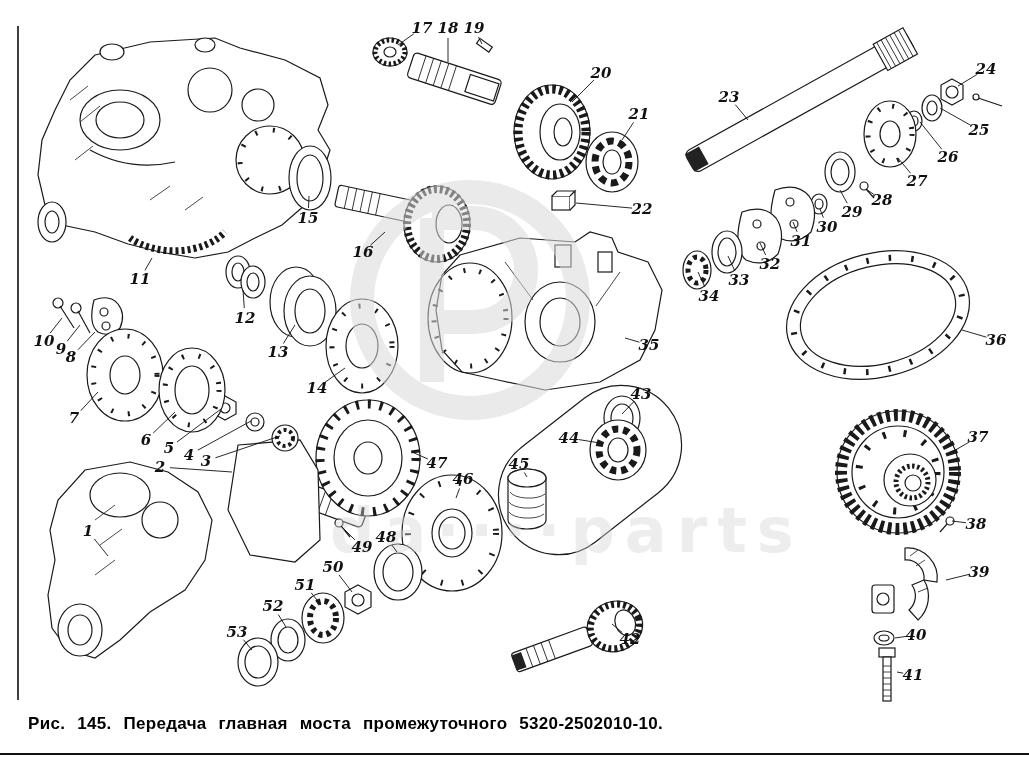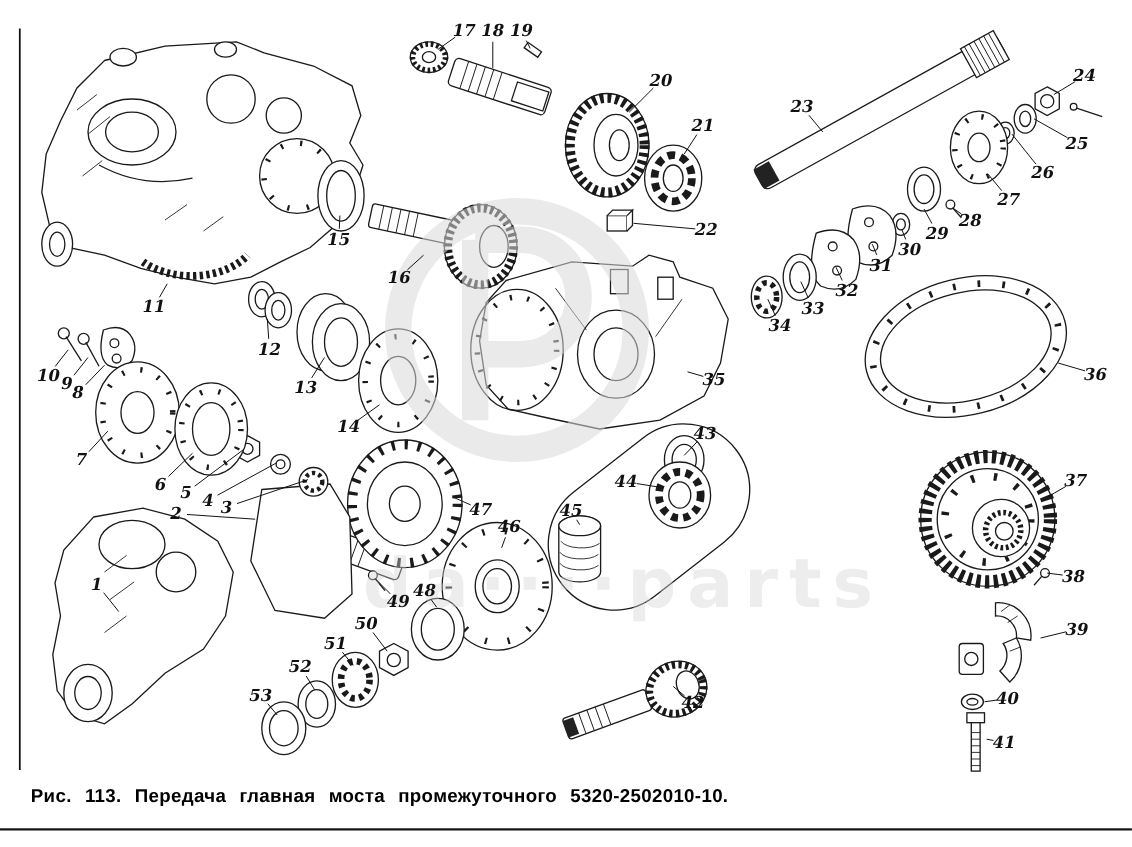--- a/index.html
+++ b/index.html
@@ -413,16 +413,16 @@
         <text x="333" y="567" class="callout">50</text>
         <line x1="311.2469504755442" y1="592.8086880944303" x2="321" y2="605" class="leader"></line>
         <text x="305" y="585" class="callout">51</text>
         <line x1="278.263546146163" y1="614.5026514668787" x2="286" y2="627" class="leader"></line>
         <text x="273" y="606" class="callout">52</text>
         <line x1="243.4018439966448" y1="639.6822127959738" x2="252" y2="650" class="leader"></line>
         <text x="237" y="632" class="callout">53</text>
       </g>
 </svg>
 
-<div class="caption">Рис. 113.  Передача  главная  моста  промежуточного  5320-2502010-10.</div>
+<div class="caption">Рис. 145.  Передача  главная  моста  промежуточного  5320-2502010-10.</div>
 <div class="bottom-rule"></div>
 
 </div>
 
 </body></html>

